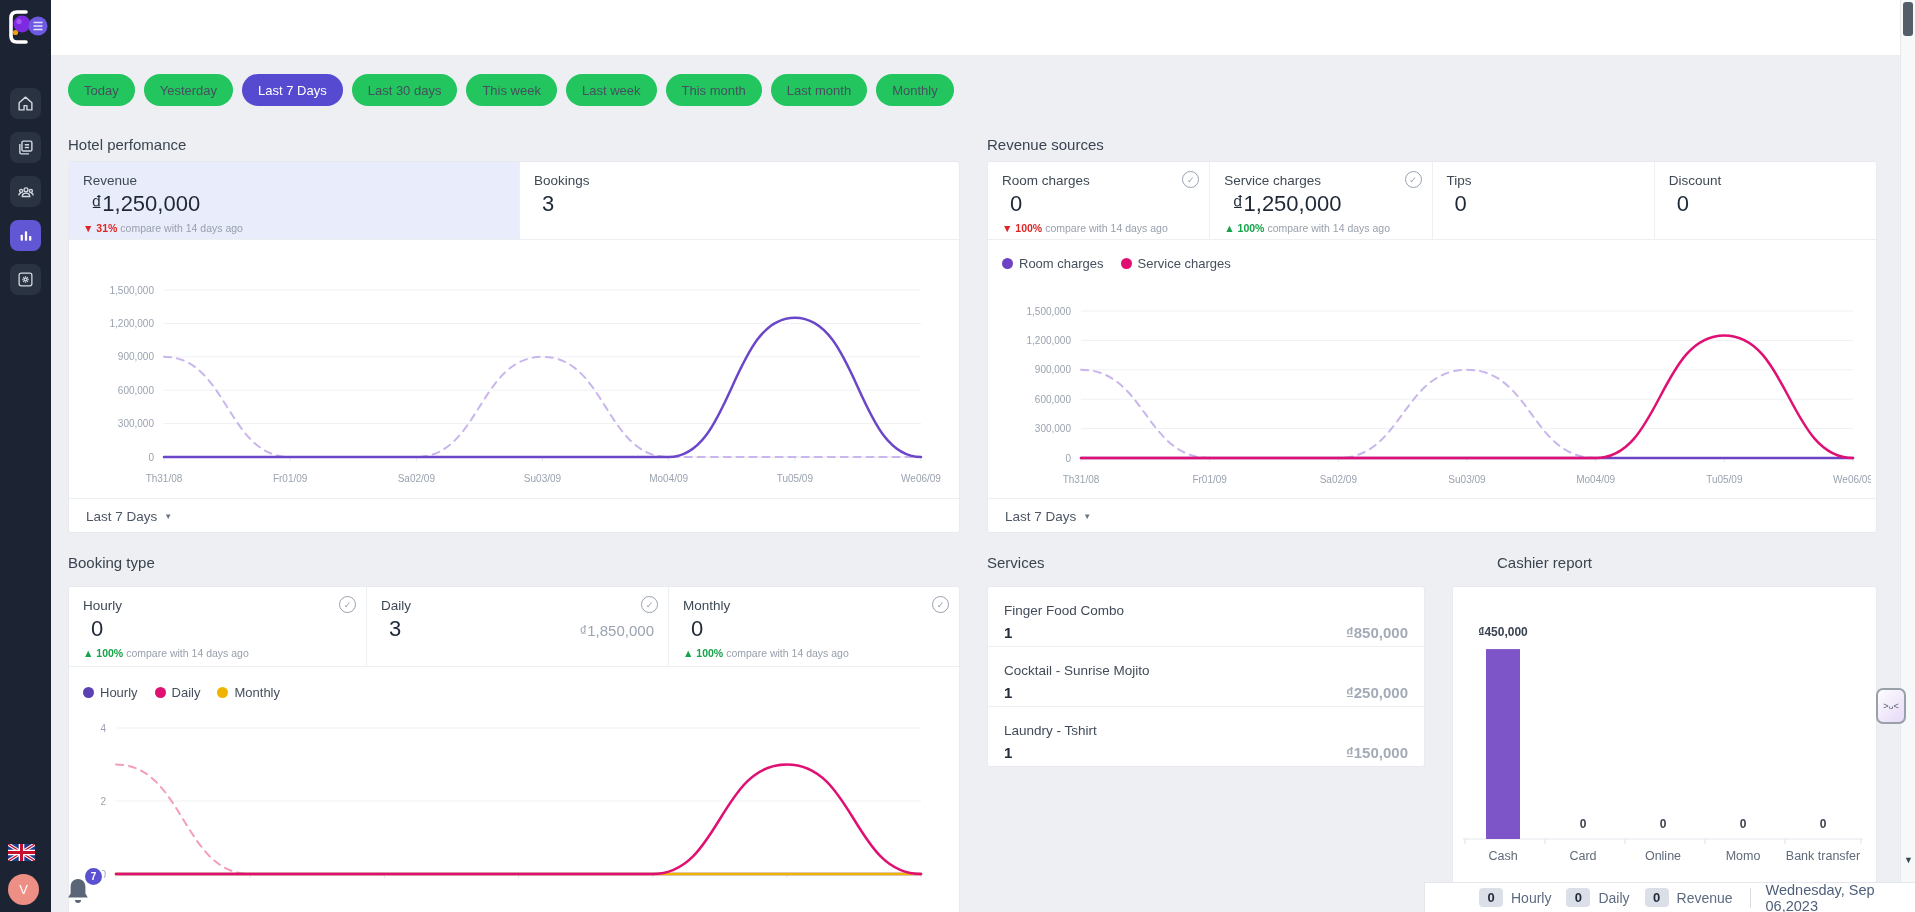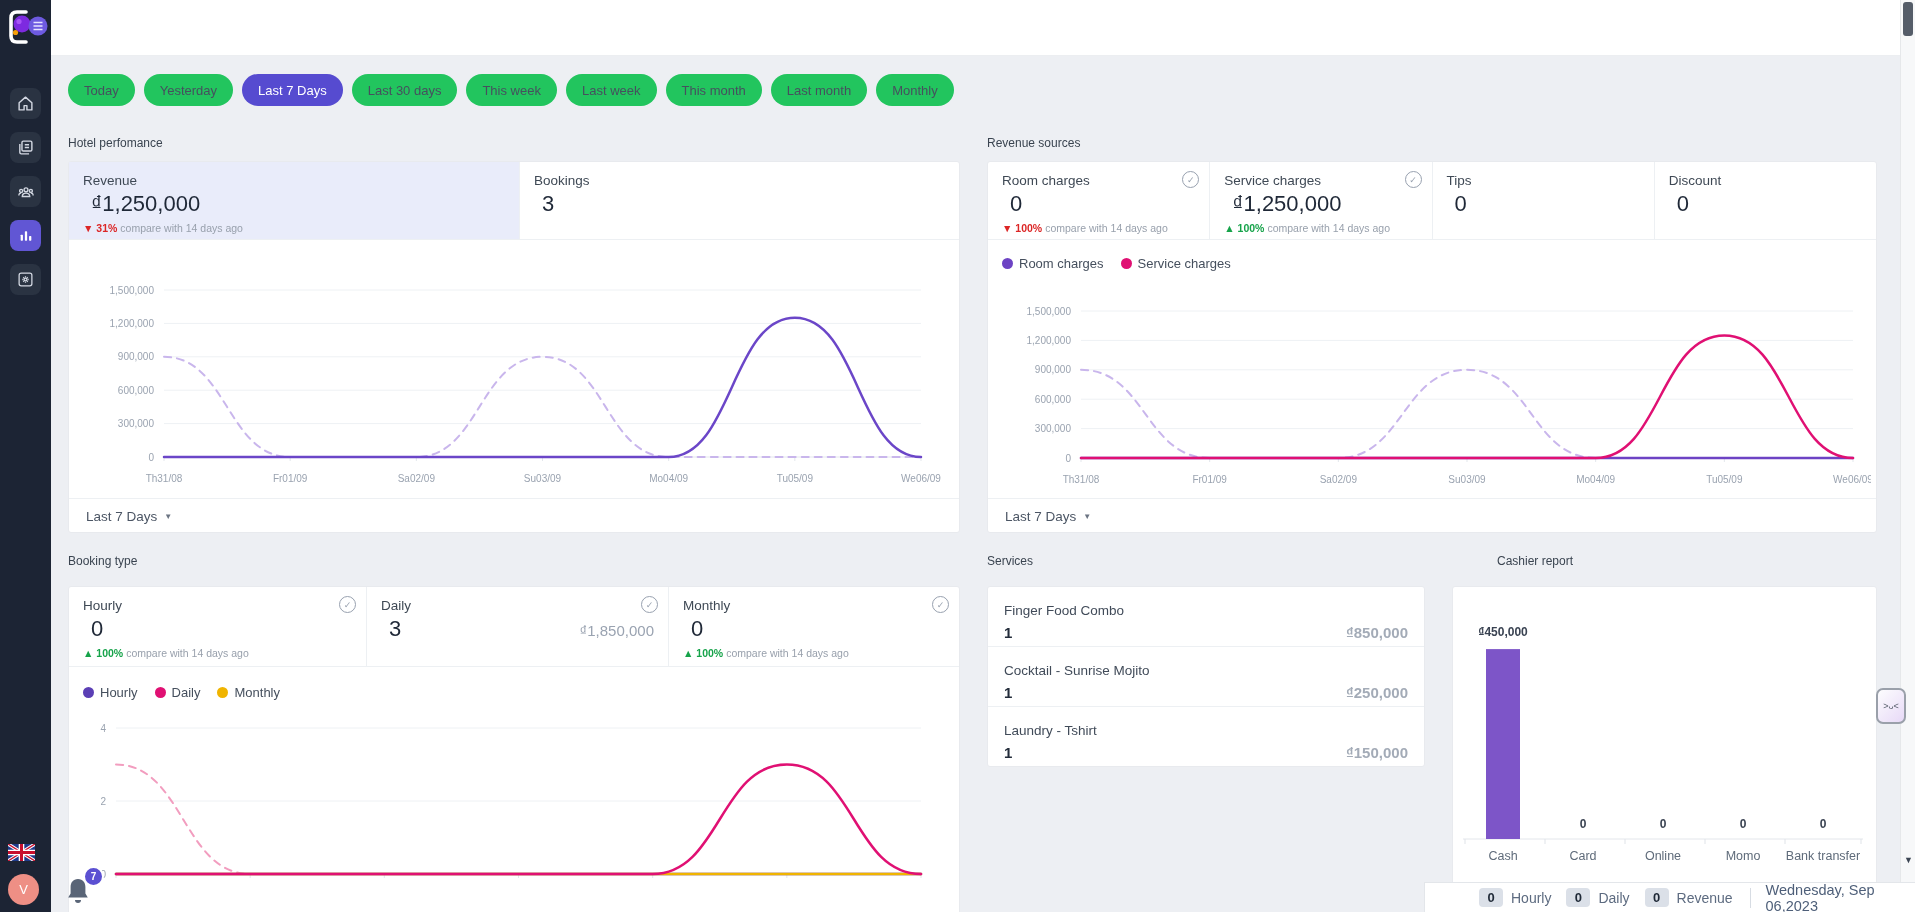--- a/index.html
+++ b/index.html
@@ -15,21 +15,21 @@
   
   #header{position:absolute;left:51px;top:0;width:1864px;height:55px;background:#fff;border-bottom:1px solid #eceef1;z-index:3;}
   #page-title{position:absolute;left:68px;top:14px;font-size:21px;font-weight:700;color:#28303f;letter-spacing:.2px;}
   #logo{position:absolute;left:5px;top:7px;z-index:6;}
   
   #chips{position:absolute;left:68px;top:74px;display:flex;gap:9px;}
   .chip{height:32px;padding:0 16px;border-radius:16px;background:#22c55e;color:#46505e;font-size:13px;
         display:flex;align-items:center;white-space:nowrap;cursor:default;}
   .chip.active{background:#564bd0;color:#fff;}
   
-  .sec-title{position:absolute;font-size:12px;color:#3a4450;}
+  .sec-title{position:absolute;font-size:15px;color:#3a4450;}
   .card{position:absolute;background:#fff;border:1px solid #e8eaee;border-radius:3px;box-sizing:border-box;}
   .cells{display:flex;border-bottom:1px solid #edf0f3;box-sizing:border-box;}
   .cell{position:relative;padding:11px 14px;box-sizing:border-box;border-right:1px solid #edf0f3;}
   .cell:last-child{border-right:none;}
   .cell.selected{background:#e9ecfa;}
   .stat-label{font-size:13.5px;color:#3f4955;}
   .stat-value{font-size:22px;color:#1f2837;margin-top:3px;margin-left:8px;}
   .value-row{display:flex;align-items:baseline;justify-content:space-between;}
   .cell-amount{font-size:15px;color:#9aa3b1;}
   .cmp{font-size:10.5px;color:#98a0ac;margin-top:5px;white-space:nowrap;}

